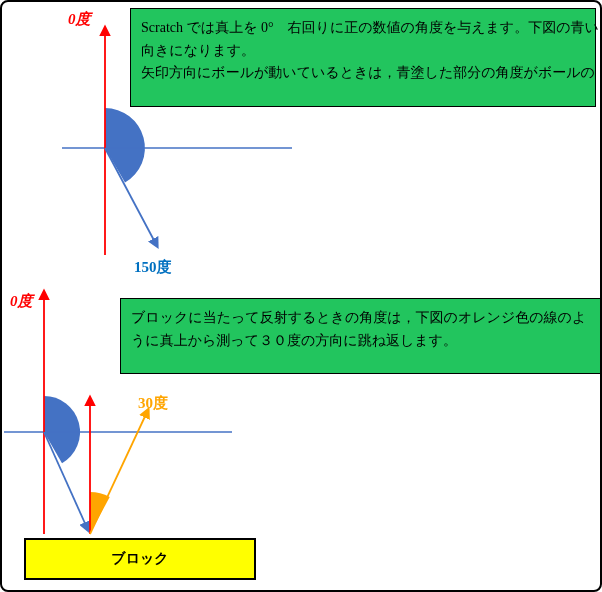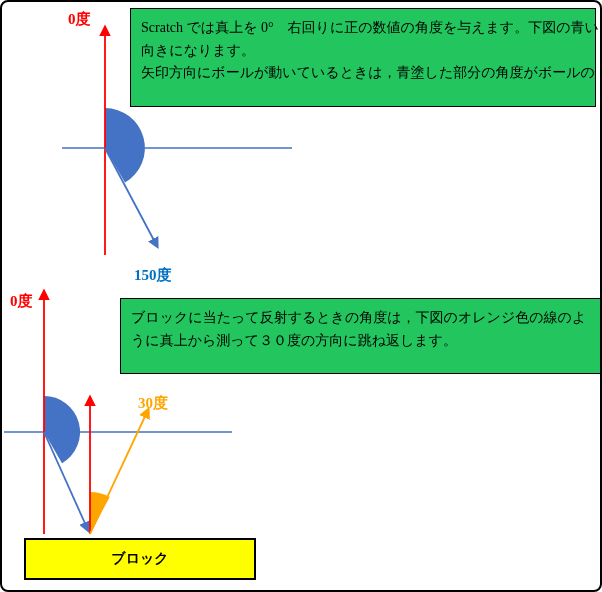--- a/index.html
+++ b/index.html
@@ -12,21 +12,21 @@
   }
   *{ box-sizing:border-box; }
   body{ margin:0; background:#ffffff; font-family:"Liberation Serif","DejaVu Serif",serif; color:#000; }
   .canvas{ position:relative; width:602px; height:592px; background:#fff;
            border:2px solid var(--c-border); border-radius:8px; overflow:hidden; }
   .layer{ position:absolute; left:0; top:0; width:100%; height:100%; }
   .note-box{ position:absolute; border:1px solid var(--c-border); background:#22c55e;
              padding:8px 10px 21px 10px; font-size:14px; line-height:1.62; }
   .note-line{ white-space:nowrap; }
   .lbl{ position:absolute; font-weight:bold; font-size:15px; white-space:nowrap; }
-  .lbl-red{ color:var(--c-red); }
+  .lbl-red{ color:var(--c-red);font-style:italic; }
   .lbl-blue{ color:var(--c-label_blue); }
   .lbl-orange{ color:var(--c-orange); }
   .block{ position:absolute; left:22px; top:536px; width:232px; height:42px;
           background:var(--c-block_fill); border:2px solid var(--c-border);
           display:flex; align-items:center; justify-content:center;
           font-weight:bold; font-size:14px; }
   
   .stroke-red{ stroke:var(--c-red); }
   .stroke-blue{ stroke:var(--c-diagram_blue); }
   .stroke-orange{ stroke:var(--c-orange); }
@@ -69,21 +69,21 @@
   </svg>
 
   <div class="lbl lbl-red" style="left:66px; top:8px;">0度</div>
 
   <div class="note-box" style="left:128px; top:6px; width:466px;">
     <div class="note-line">Scratch では真上を 0°　右回りに正の数値の角度を与えます。下図の青い</div>
     <div class="note-line">向きになります。</div>
     <div class="note-line">矢印方向にボールが動いているときは，青塗した部分の角度がボールの</div>
   </div>
 
-  <div class="lbl lbl-blue" style="left:132px; top:256px;margin-top:8px;">150度</div>
+  <div class="lbl lbl-blue" style="left:132px; top:256px;">150度</div>
 
   <div class="lbl lbl-red" style="left:8px; top:290px;">0度</div>
 
   <div class="note-box" style="left:118px; top:296px; width:520px;">
     <div class="note-line">ブロックに当たって反射するときの角度は，下図のオレンジ色の線のよ</div>
     <div class="note-line">うに真上から測って３０度の方向に跳ね返します。</div>
   </div>
 
   <div class="lbl lbl-orange" style="left:136px; top:392px;">30度</div>
 

